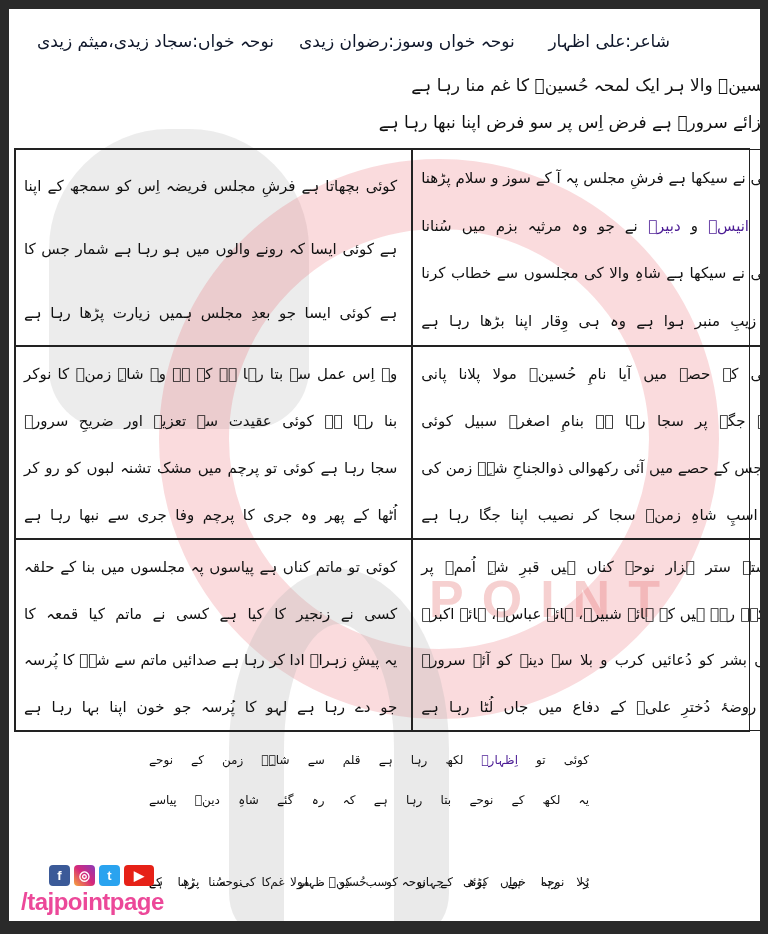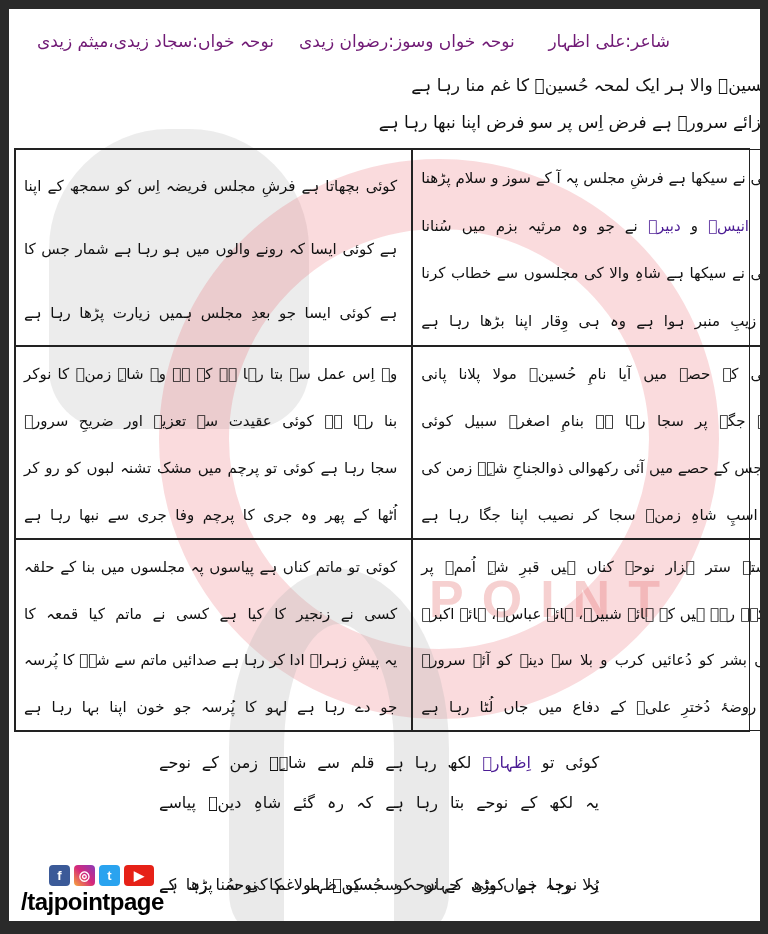--- a/index.html
+++ b/index.html
@@ -9,36 +9,36 @@
   .wm { position:absolute; pointer-events:none; }
   .wm-hand { left:40px; top:120px; width:260px; height:300px; border-radius:120px 120px 60px 60px;
              background:rgba(200,200,200,0.35); }
   .wm-ring { left:150px; top:150px; width:560px; height:560px; border-radius:50%;
              border:70px solid rgba(232,90,100,0.22); box-sizing:border-box; }
   .wm-grey { left:220px; top:560px; width:220px; height:360px; border-radius:50% 50% 10% 10%;
              border:55px solid rgba(180,180,180,0.28); border-bottom:none; box-sizing:border-box; }
   .wm-point { left:420px; top:560px; font:bold 52px "Liberation Sans", sans-serif; color:rgba(230,120,120,0.35); letter-spacing:18px; }
   .red { color:#4c1d95; }
   .credits { position:absolute; top:22px; left:0; width:751px; height:30px; }
-  .credit { position:absolute; top:0; font-size:17px; color:#701a75; direction:rtl; white-space:nowrap; }
+  .credit { position:absolute; top:0; font-size:17px; color:#0f172a; direction:rtl; white-space:nowrap; }
   .c1 { right:90px; } .c2 { left:290px; } .c3 { left:28px; }
   .title-line { position:absolute; left:0; width:751px; font-size:17px; direction:rtl; color:#111;margin-left:12px; }
   .t1 { top:66px; } .t2 { top:103px; }
   .grid { position:absolute; left:5px; top:139px; width:736px; height:584px; border:1.5px solid #222;
           box-sizing:border-box; display:grid; grid-template-columns:1fr 1fr; grid-template-rows:197px 193px 1fr; }
   .cell { border:0.75px solid #222; padding:4px 14px 0 8px; direction:rtl; display:flex; flex-direction:column; justify-content:space-around; }
   .cell .ln { font-size:15px; color:#111; white-space:nowrap; text-align:justify; text-align-last:justify; }
-  .bottom-line { position:absolute; left:150px; width:440px; font-size:16px; direction:rtl; text-align:justify; text-align-last:justify; color:#111; white-space:nowrap; }
+  .bottom-line { position:absolute; left:140px; width:440px; font-size:12px; direction:rtl; text-align:justify; text-align-last:justify; color:#111; white-space:nowrap; }
   .b1 { top:744px; } .b2 { top:784px; } .b3 { top:826px;margin-top:40px; } .b4 { top:866px; }
   .social { position:absolute; left:40px; top:856px; display:flex; gap:4px; }
   .sicon { width:21px; height:21px; border-radius:4px; color:#fff; font:bold 13px "Liberation Sans", sans-serif;
            display:flex; align-items:center; justify-content:center; }
   .fb { background:#3b5a98; } .ig { background:linear-gradient(45deg,#f6a63b,#d6297a,#8a3ab9); }
   .tw { background:#2aa3ef; } .yt { background:#e62117; width:30px; }
-  .handle { position:absolute; left:12px; top:879px; font:bold 24px "Liberation Sans", sans-serif; color:#000000; letter-spacing:-0.5px;text-align:center; }
+  .handle { position:absolute; left:12px; top:879px; font:bold 24px "Liberation Sans", sans-serif; color:#ec4899; letter-spacing:-0.5px;text-align:center; }
 </style>
 </head>
 <body>
 
 <div class="page">
   <div class="wm wm-hand"></div>
   <div class="wm wm-ring"></div>
   <div class="wm wm-grey"></div>
   <div class="wm wm-point">POINT</div>
 

